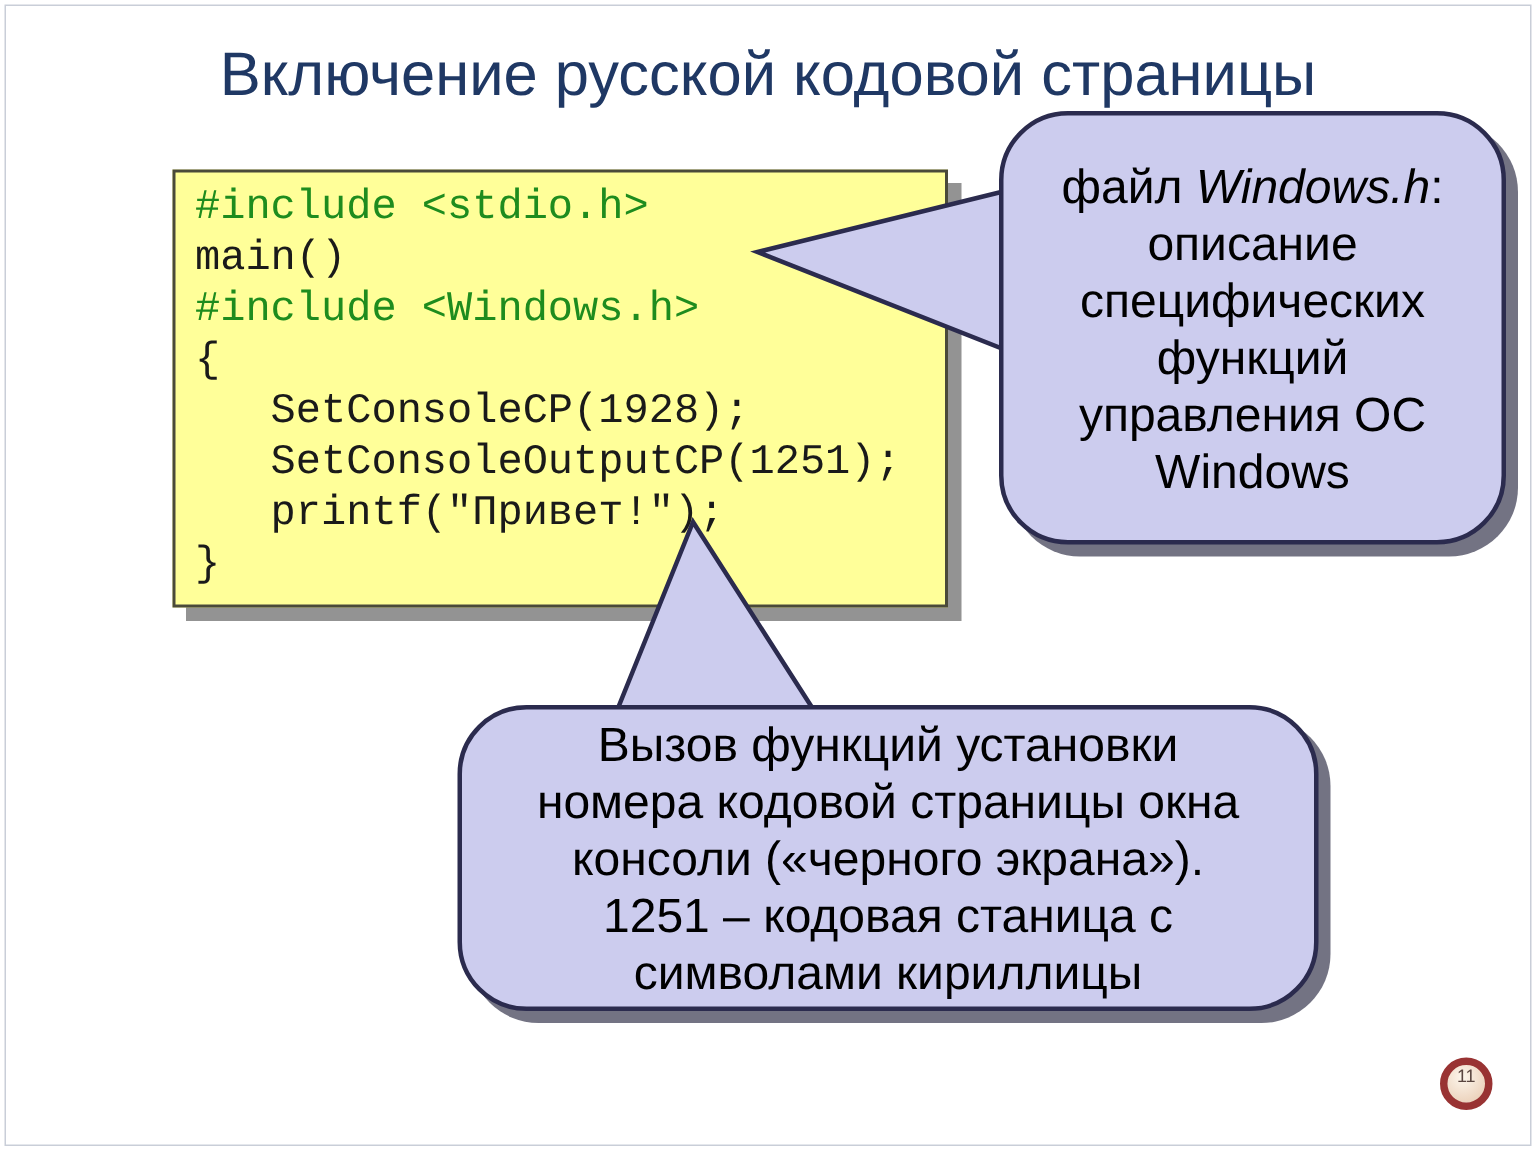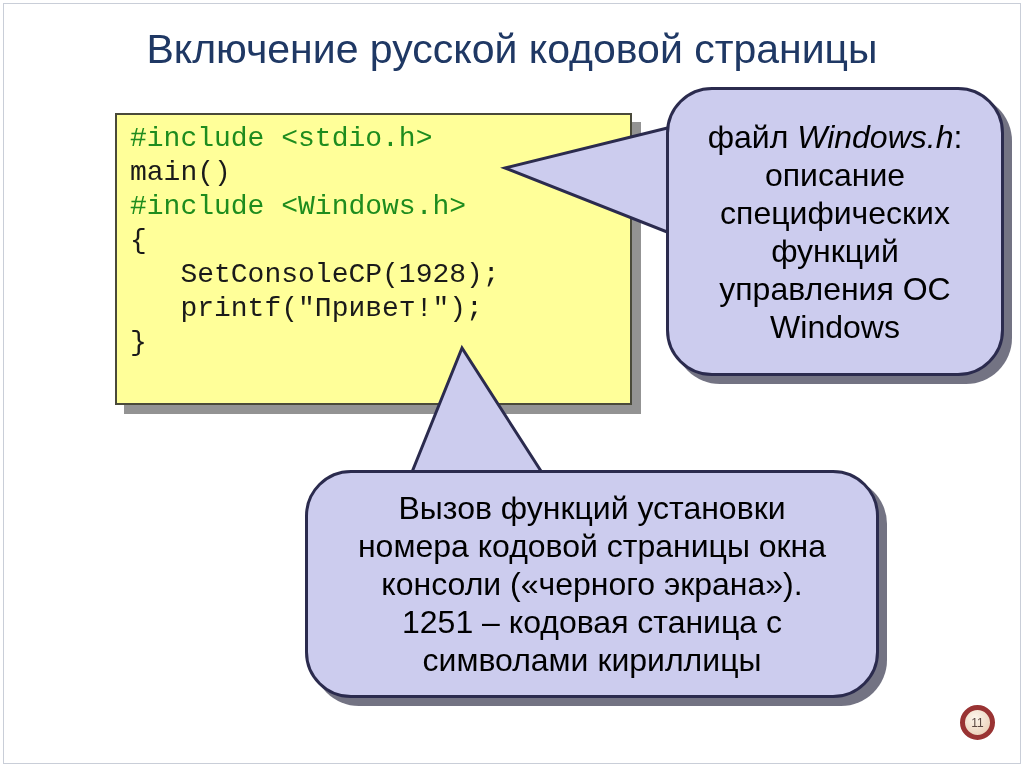--- a/index.html
+++ b/index.html
@@ -51,53 +51,54 @@
   .tail-top{left:480px;top:100px;width:230px;height:170px;}
   .tail-bottom{left:380px;top:335px;width:190px;height:150px;}
   .bubble{
     position:absolute;z-index:3;
     background:var(--bubble_bg);
     border:3px solid var(--bubble_border);
     border-radius:46px;
     box-shadow:8px 8px 0 rgba(80,80,100,0.8);
     display:flex;align-items:center;justify-content:center;
   }
-  .bubble-top{left:666px;top:87px;width:338px;height:289px;}
-  .bubble-bottom{left:305px;top:470px;width:574px;height:228px;}
+  .bubble-top{left:666px;top:74px;width:338px;height:289px;}
+  .bubble-bottom{left:305px;top:470px;width:574px;height:204px;}
   .bubble-text{
     text-align:center;
     font-size:32px;line-height:38px;
     white-space:pre-line;
     color:#000;
   }
   .bubble-text em{font-style:italic;}
   .page-badge{
     position:absolute;left:960px;top:705px;width:35px;height:35px;
     border-radius:50%;
     border:5px solid var(--badge_ring);
     background:radial-gradient(circle at 40% 32%, #fdf6ec, #ecd3bd 75%);
-    display:flex;align-items:center;justify-content:center;
+    display:flex;align-items:flex-start;justify-content:center;
     z-index:4;
     font-size:12px;color:#5a4640;
   }
 </style>
 </head>
 <body>
 
 <div class="slide">
   <div class="frame"></div>
 
   <h1 class="title">Включение русской кодовой страницы</h1>
 
   <div class="code-box">
     <div class="code-line inc">#include &lt;stdio.h&gt;</div>
     <div class="code-line">main()</div>
     <div class="code-line inc">#include &lt;Windows.h&gt;</div>
     <div class="code-line">{</div>
     <div class="code-line">   SetConsoleCP(1928);</div>
+    <div class="code-line">   SetConsoleOutputCP(1251);</div>
     <div class="code-line">   printf("Привет!");</div>
     <div class="code-line">}</div>
   </div>
 
   <svg class="tail tail-top" viewBox="0 0 230 170" aria-hidden="true">
     <polygon points="25,68 220,20 220,145" style="fill:var(--bubble_bg);stroke:var(--bubble_border);stroke-width:3;"></polygon>
   </svg>
 
   <svg class="tail tail-bottom" viewBox="0 0 190 150" aria-hidden="true">
     <polygon points="82,13 28,147 168,147" style="fill:var(--bubble_bg);stroke:var(--bubble_border);stroke-width:3;"></polygon>

